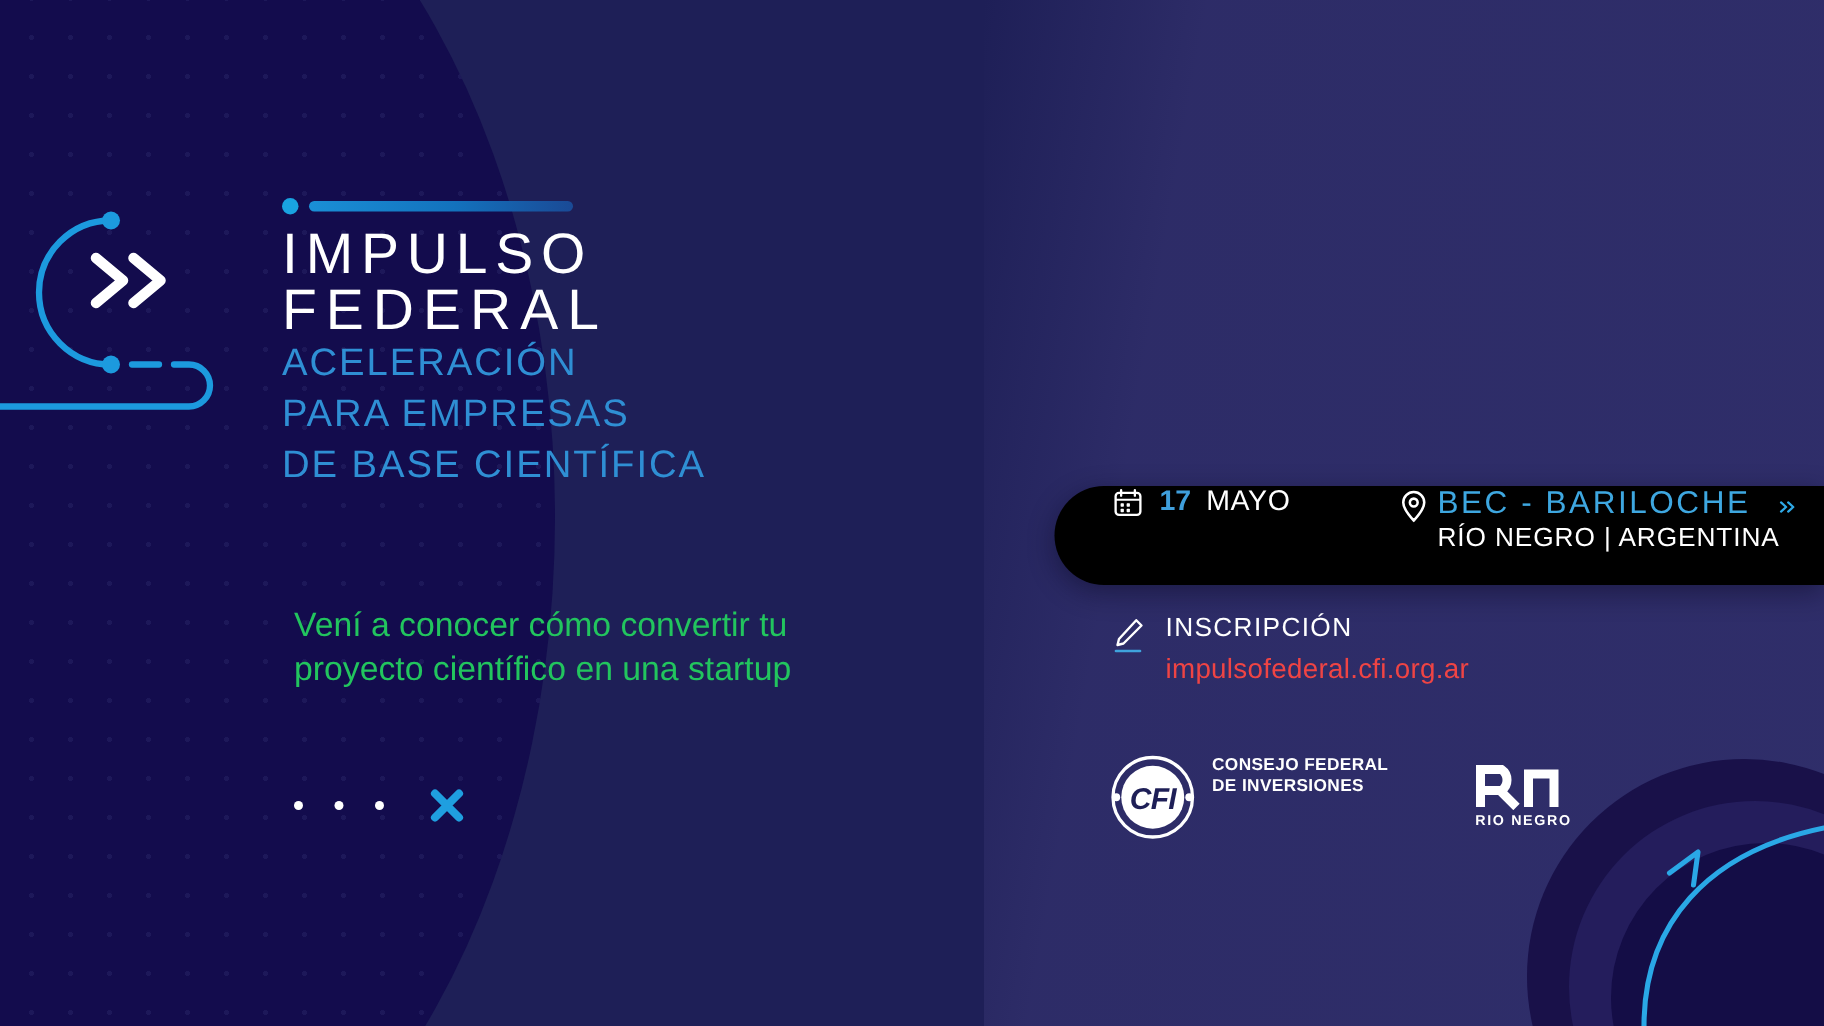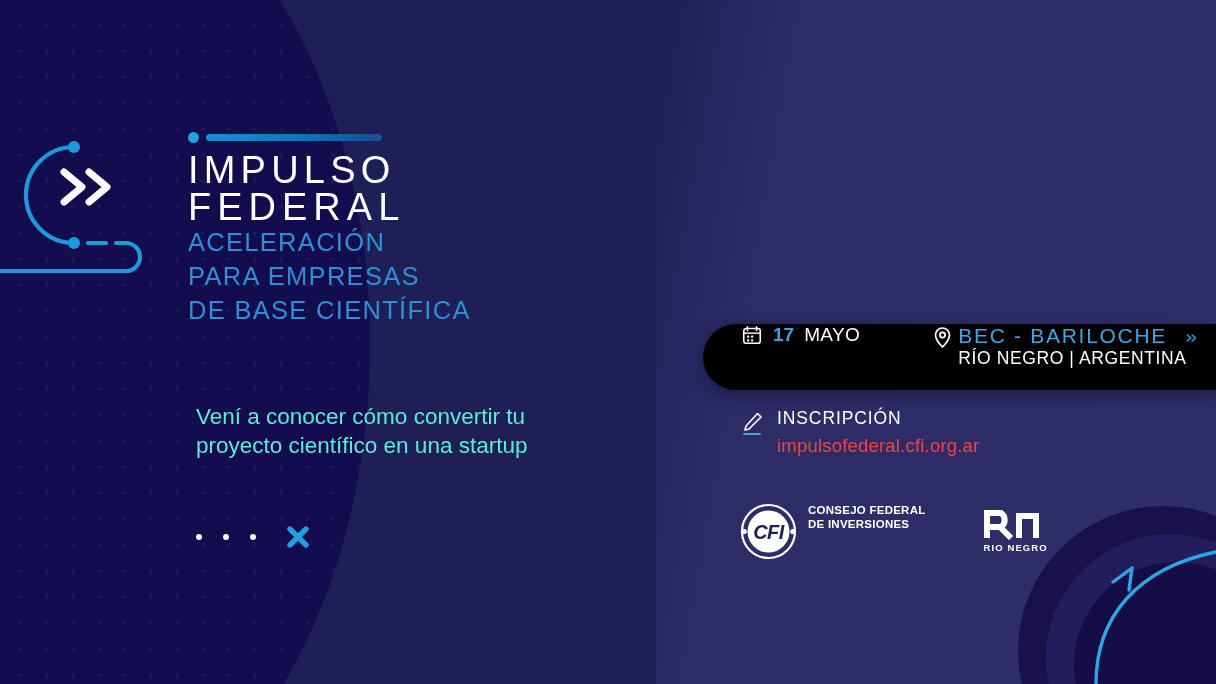--- a/index.html
+++ b/index.html
@@ -158,21 +158,21 @@
     letter-spacing: 1.3px;
     font-weight: 400;
   }
 
   
   .lead {
     position: absolute;
     left: 196px;
     top: 402px;
     width: 420px;
-    color: #5eead4;
+    color: #22c55e;
     font-size: 22.5px;
     line-height: 1.30;
     font-weight: 400;
   }
 
   
   .dots-row {
     position: absolute;
     left: 196px;
     top: 525px;

